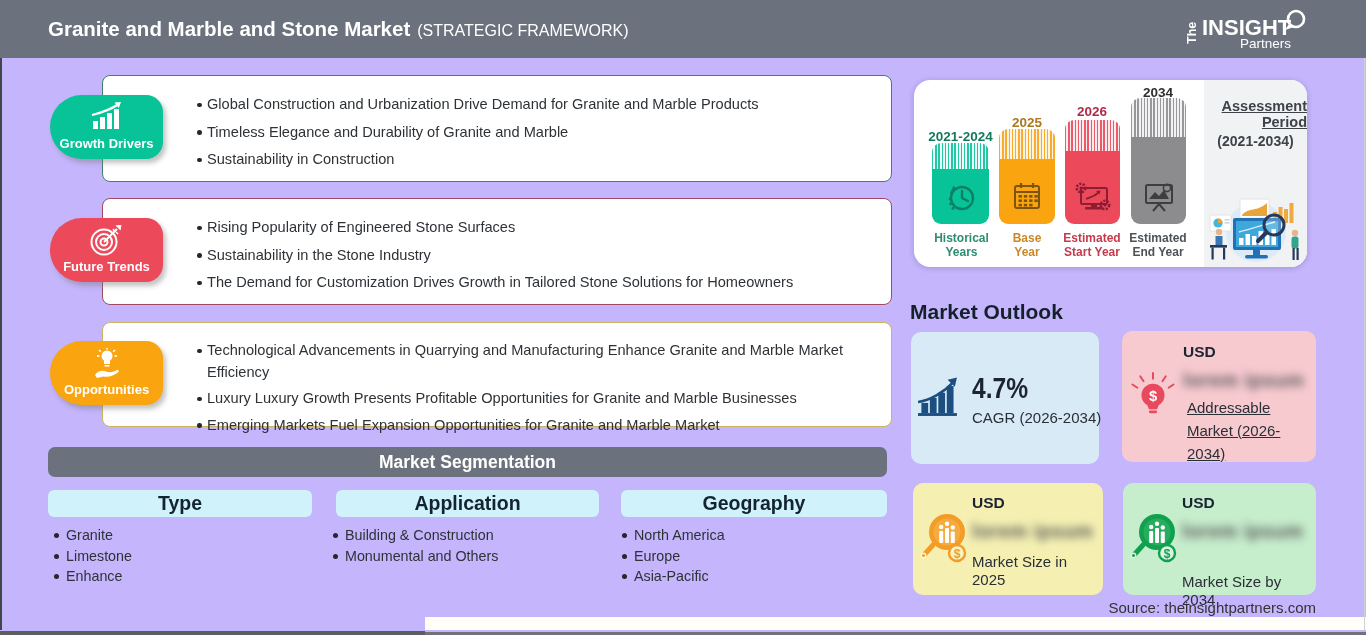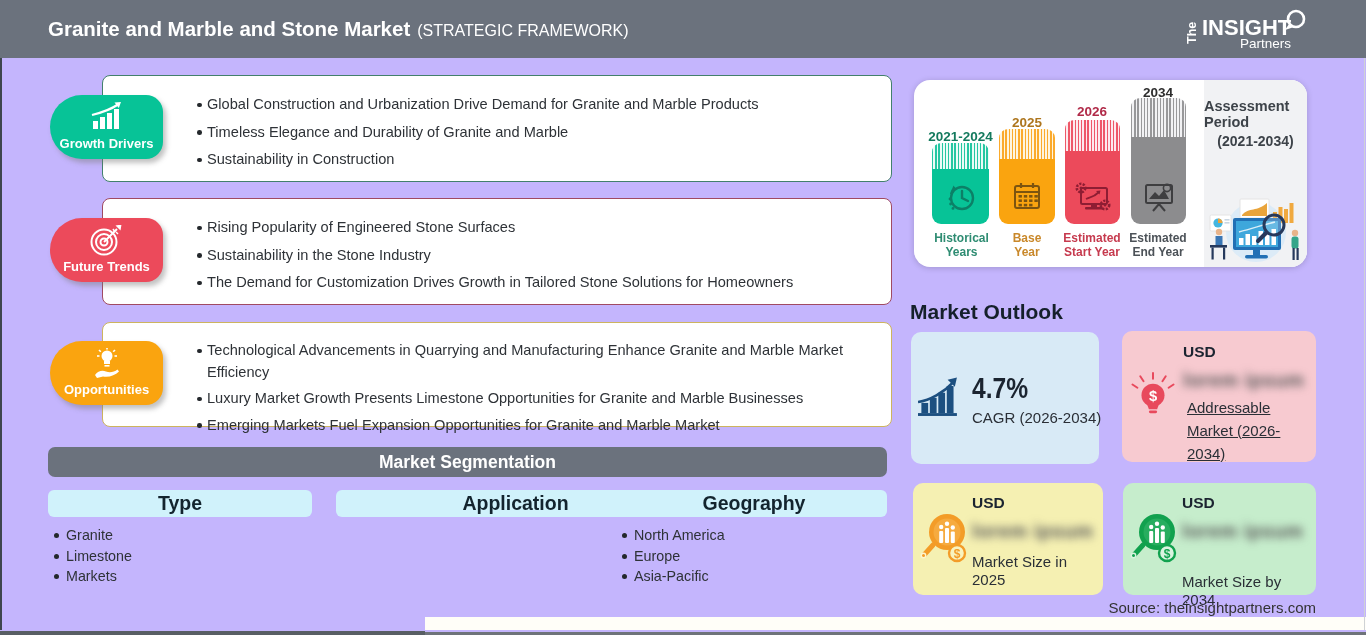--- a/index.html
+++ b/index.html
@@ -29,32 +29,32 @@
 .badge{position:absolute;left:50px;width:113px;height:64px;border-radius:32px 17px 17px 32px;box-shadow:3px 4px 5px rgba(120,120,120,.45);text-align:center;}
 .badge .blabel{position:absolute;left:0;width:113px;bottom:8px;color:#fff;font-weight:bold;font-size:13px;letter-spacing:0;}
 .badge svg{position:absolute;left:0;right:0;margin:auto;top:7px;}
 #badge1{top:95px;background:#07c397;}
 #badge2{top:218px;background:#ec4a5b;}
 #badge3{top:341px;background:#faa40f;}
 
 .segbar{position:absolute;left:48px;top:447px;width:839px;height:30px;background:#6b727d;border-radius:7px;color:#fff;font-weight:bold;font-size:17.5px;text-align:center;line-height:30px;}
 .colhdr{position:absolute;top:490px;height:27px;background:#d0f2fb;border-radius:6px;color:#13242e;font-weight:bold;font-size:19.5px;text-align:center;line-height:27px;}
 #ch1{left:48px;width:264px;}
-#ch2{left:336px;width:263px;padding-left:48px;}
+#ch2{left:336px;width:263px;}
 #ch3{left:621px;width:266px;}
 .collist{position:absolute;top:525px;font-size:14.3px;color:#2e3237;}
 .collist div{position:relative;padding-left:12px;height:20.6px;line-height:20.6px;}
 .collist div:before{content:"";position:absolute;left:0;top:8px;width:5px;height:5px;border-radius:50%;background:#24282c;}
 #cl1{left:54px;}
 #cl2{left:333px;}
 #cl3{left:622px;}
 
 .chart-card{position:absolute;left:914px;top:80px;width:393px;height:187px;background:#fff;border-radius:16px;box-shadow:0 1px 6px rgba(0,0,0,.18);}
 .assess{position:absolute;left:290px;top:0;width:103px;height:187px;background:#f1f2f4;border-radius:0 16px 16px 0;}
-.assess .t1{position:absolute;top:18px;width:100%;text-align:left;font-weight:bold;font-size:14.5px;color:#3d4349;line-height:16px;}
+.assess .t1{position:absolute;top:18px;width:100%;text-align:right;font-weight:bold;font-size:14.5px;color:#3d4349;line-height:16px;text-decoration:underline;}
 .assess .t2{position:absolute;top:53px;width:100%;text-align:center;font-weight:bold;font-size:14px;color:#3d4349;}
 .bar{position:absolute;border-radius:9px;overflow:hidden;}
 .bar .stripe{position:absolute;left:0;top:0;width:100%;}
 .bar .solid{position:absolute;left:0;bottom:0;width:100%;}
 .bar svg{position:absolute;left:0;right:0;margin:auto;}
 .blab{position:absolute;font-weight:bold;font-size:13.5px;line-height:14px;text-align:center;white-space:nowrap;}
 .bsub{position:absolute;font-weight:bold;font-size:12px;text-align:center;line-height:14.2px;white-space:nowrap;}
 
 .mo-title{position:absolute;left:910px;top:291px;font-size:21px;font-weight:bold;color:#15202b;margin-top:9px;}
 .card{position:absolute;border-radius:10px;}
@@ -101,21 +101,21 @@
   <div class="obox" id="box2">
       <ul>
     <li>Rising Popularity of Engineered Stone Surfaces</li>
     <li>Sustainability in the Stone Industry</li>
     <li>The Demand for Customization Drives Growth in Tailored Stone Solutions for Homeowners</li>
   </ul>
     </div>
   <div class="obox" id="box3">
       <ul>
     <li style="width:670px">Technological Advancements in Quarrying and Manufacturing Enhance Granite and Marble Market Efficiency</li>
-    <li>Luxury Market Growth Presents Limestone Opportunities for Granite and Marble Businesses</li>
+    <li>Luxury Luxury Growth Presents Profitable Opportunities for Granite and Marble Businesses</li>
     <li>Emerging Markets Fuel Expansion Opportunities for Granite and Marble Market</li>
   </ul>
     </div>
 
   <div class="badge" id="badge1">
     <svg width="34" height="30" viewBox="0 0 34 30">
       <g fill="#fff">
         <rect x="3" y="19" width="5" height="8"></rect>
         <rect x="10" y="15" width="5" height="12"></rect>
         <rect x="17" y="11" width="5" height="16"></rect>
@@ -159,21 +159,25 @@
     <div class="blabel">Opportunities</div>
   </div>
 
   <div class="segbar">Market Segmentation</div>
   <div class="colhdr" id="ch1">Type</div>
   <div class="colhdr" id="ch2">Application</div>
   <div class="colhdr" id="ch3">Geography</div>
   <div class="collist" id="cl1">
       <div>Granite</div>
       <div>Limestone</div>
-      <div>Markets</div>
+      <div>Enhance</div>
+    </div>
+  <div class="collist" id="cl2">
+      <div>Building &amp; Construction</div>
+      <div>Monumental and Others</div>
     </div>
   <div class="collist" id="cl3">
       <div>North America</div>
       <div>Europe</div>
       <div>Asia-Pacific</div>
     </div>
 
   <div class="chart-card">
     <div class="assess">
       <div class="t1">Assessment<br>Period</div>

